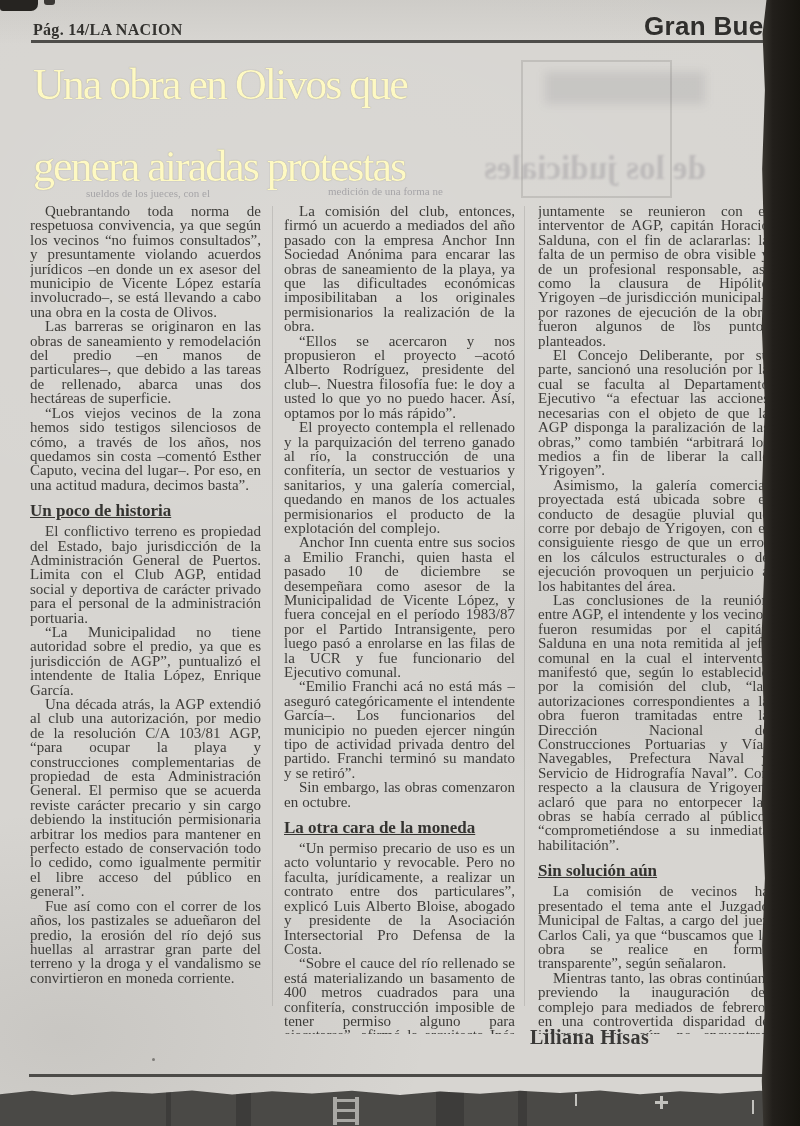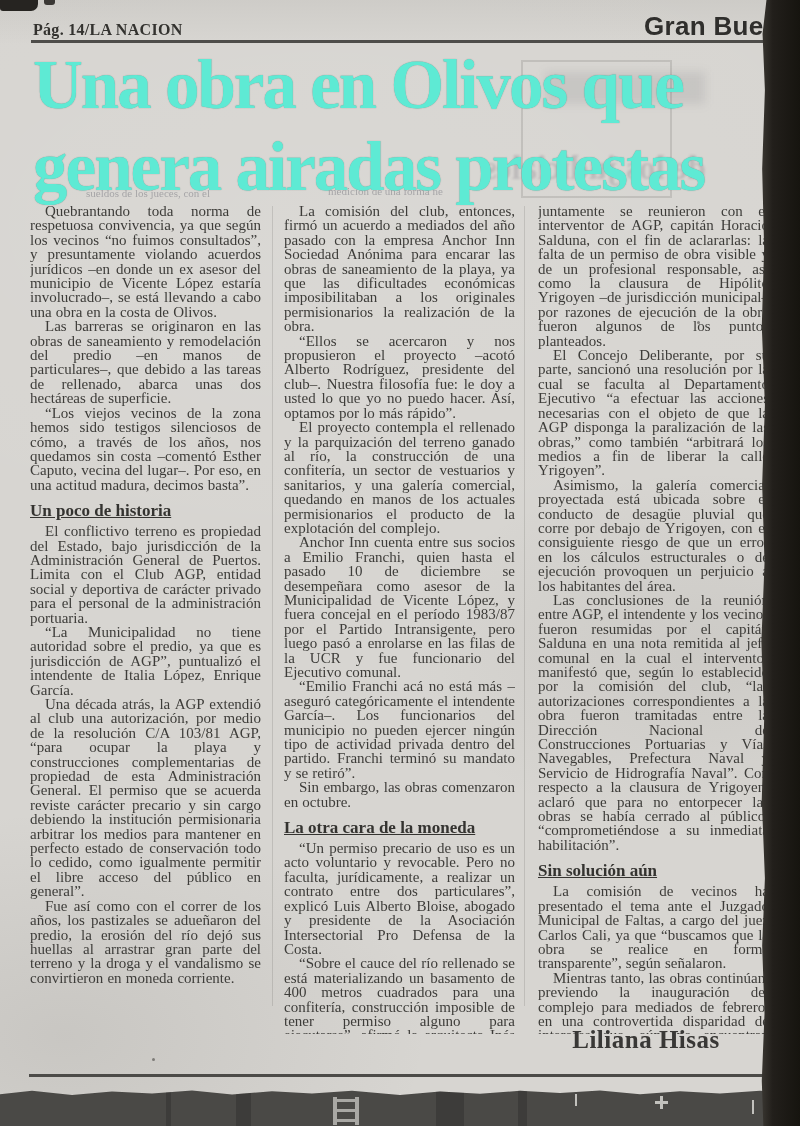--- a/index.html
+++ b/index.html
@@ -56,36 +56,36 @@
   .ghost-small.a{left:58px;top:187px;} .ghost-small.b{left:300px;top:185px;}
 
   
   .masthead{position:absolute;left:33px;top:21px;font-weight:bold;font-size:16px;
             letter-spacing:.3px;color:#33322f;}
   .section-label{position:absolute;left:644px;top:11px;font-family:"Liberation Sans",sans-serif;
             font-weight:bold;font-size:26px;color:#2f2e2c;letter-spacing:.3px;white-space:nowrap;}
   .header-rule{position:absolute;left:31px;top:40px;width:735px;height:3px;background:#4e4d4a;}
 
   
-  .headline{position:absolute;left:33px;top:44px;width:750px;font-weight:bold;
-            font-size:69px;line-height:82px;letter-spacing:-2px;color:#5eead4;
+  .headline{position:absolute;left:33px;top:44px;width:750px;font-weight:normal;
+            font-size:44px;line-height:82px;letter-spacing:-2px;color:#fef9c3;
             text-shadow:0 0 1px rgba(80,78,74,.55);}
 
   
   .columns{position:absolute;left:30px;top:204px;width:739px;display:flex;gap:23px;z-index:5;}
   .col{width:237.6px;height:830px;overflow:hidden;color:#3d3c39;
        font-size:15px;line-height:14.4px;text-align:justify;}
   .col p{margin:0;text-indent:15px;hyphens:auto;-webkit-hyphens:auto;word-spacing:.4px;}
   .col p.noindent{text-indent:0;}
   .col h3{margin:10px 0 4px;font-size:17px;line-height:18px;color:#343330;text-align:left;text-decoration:underline;}
   .col-rule{position:absolute;top:206px;height:800px;width:1px;background:rgba(70,68,64,.16);}
   .col-rule.r1{left:272px;} .col-rule.r2{left:524px;}
 
-  .byline{position:absolute;left:530px;top:1026px;width:232px;text-align:center;
-          font-weight:bold;font-size:25px;letter-spacing:.5px;color:#393836;z-index:6;}
+  .byline{position:absolute;left:530px;top:1026px;width:232px;text-align:left;
+          font-weight:bold;font-size:20px;letter-spacing:.5px;color:#393836;z-index:6;}
 
   .bottom-rule{position:absolute;left:29px;top:1074px;width:737px;height:3px;background:#4c4b48;z-index:6;}
 </style>
 </head>
 <body>
 
 <div class="page">
 
   <div class="paper"></div>
 

